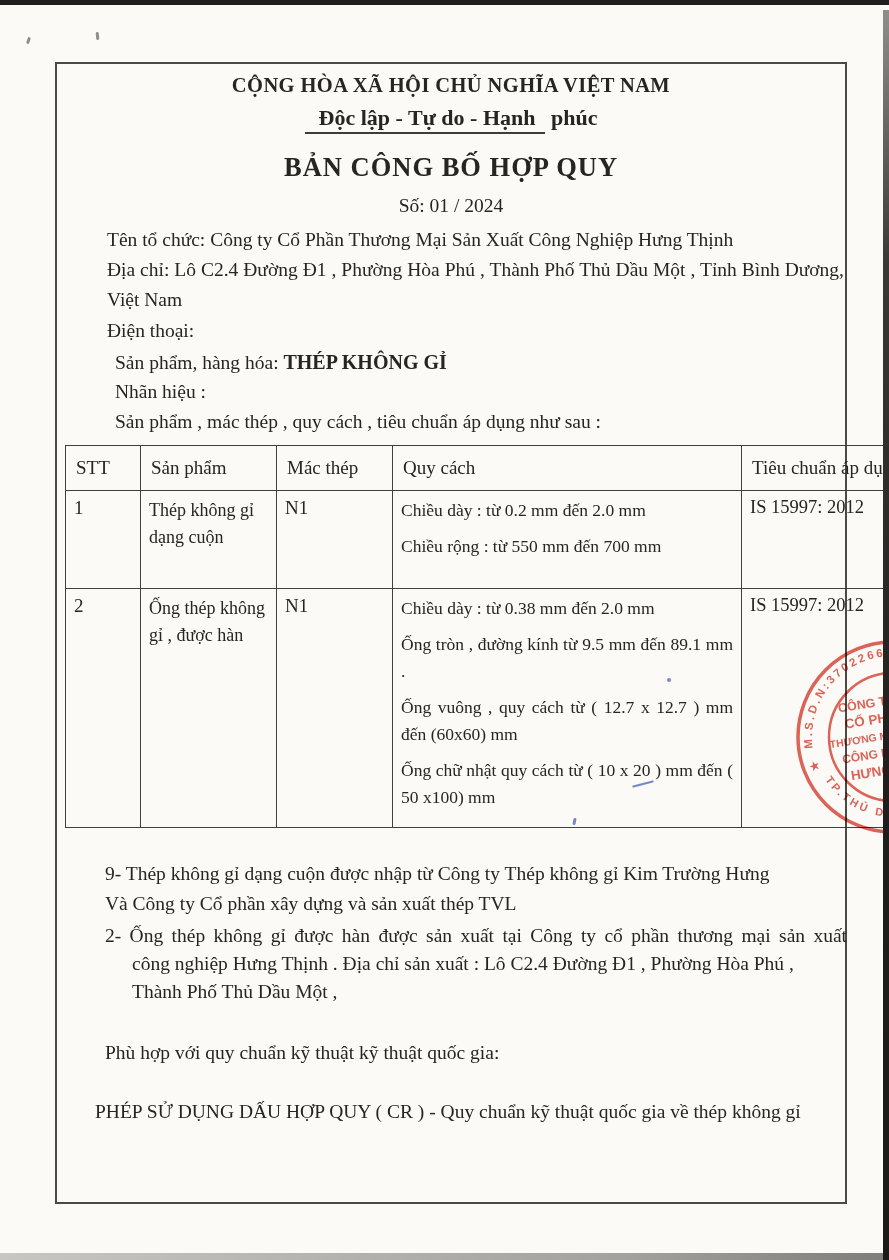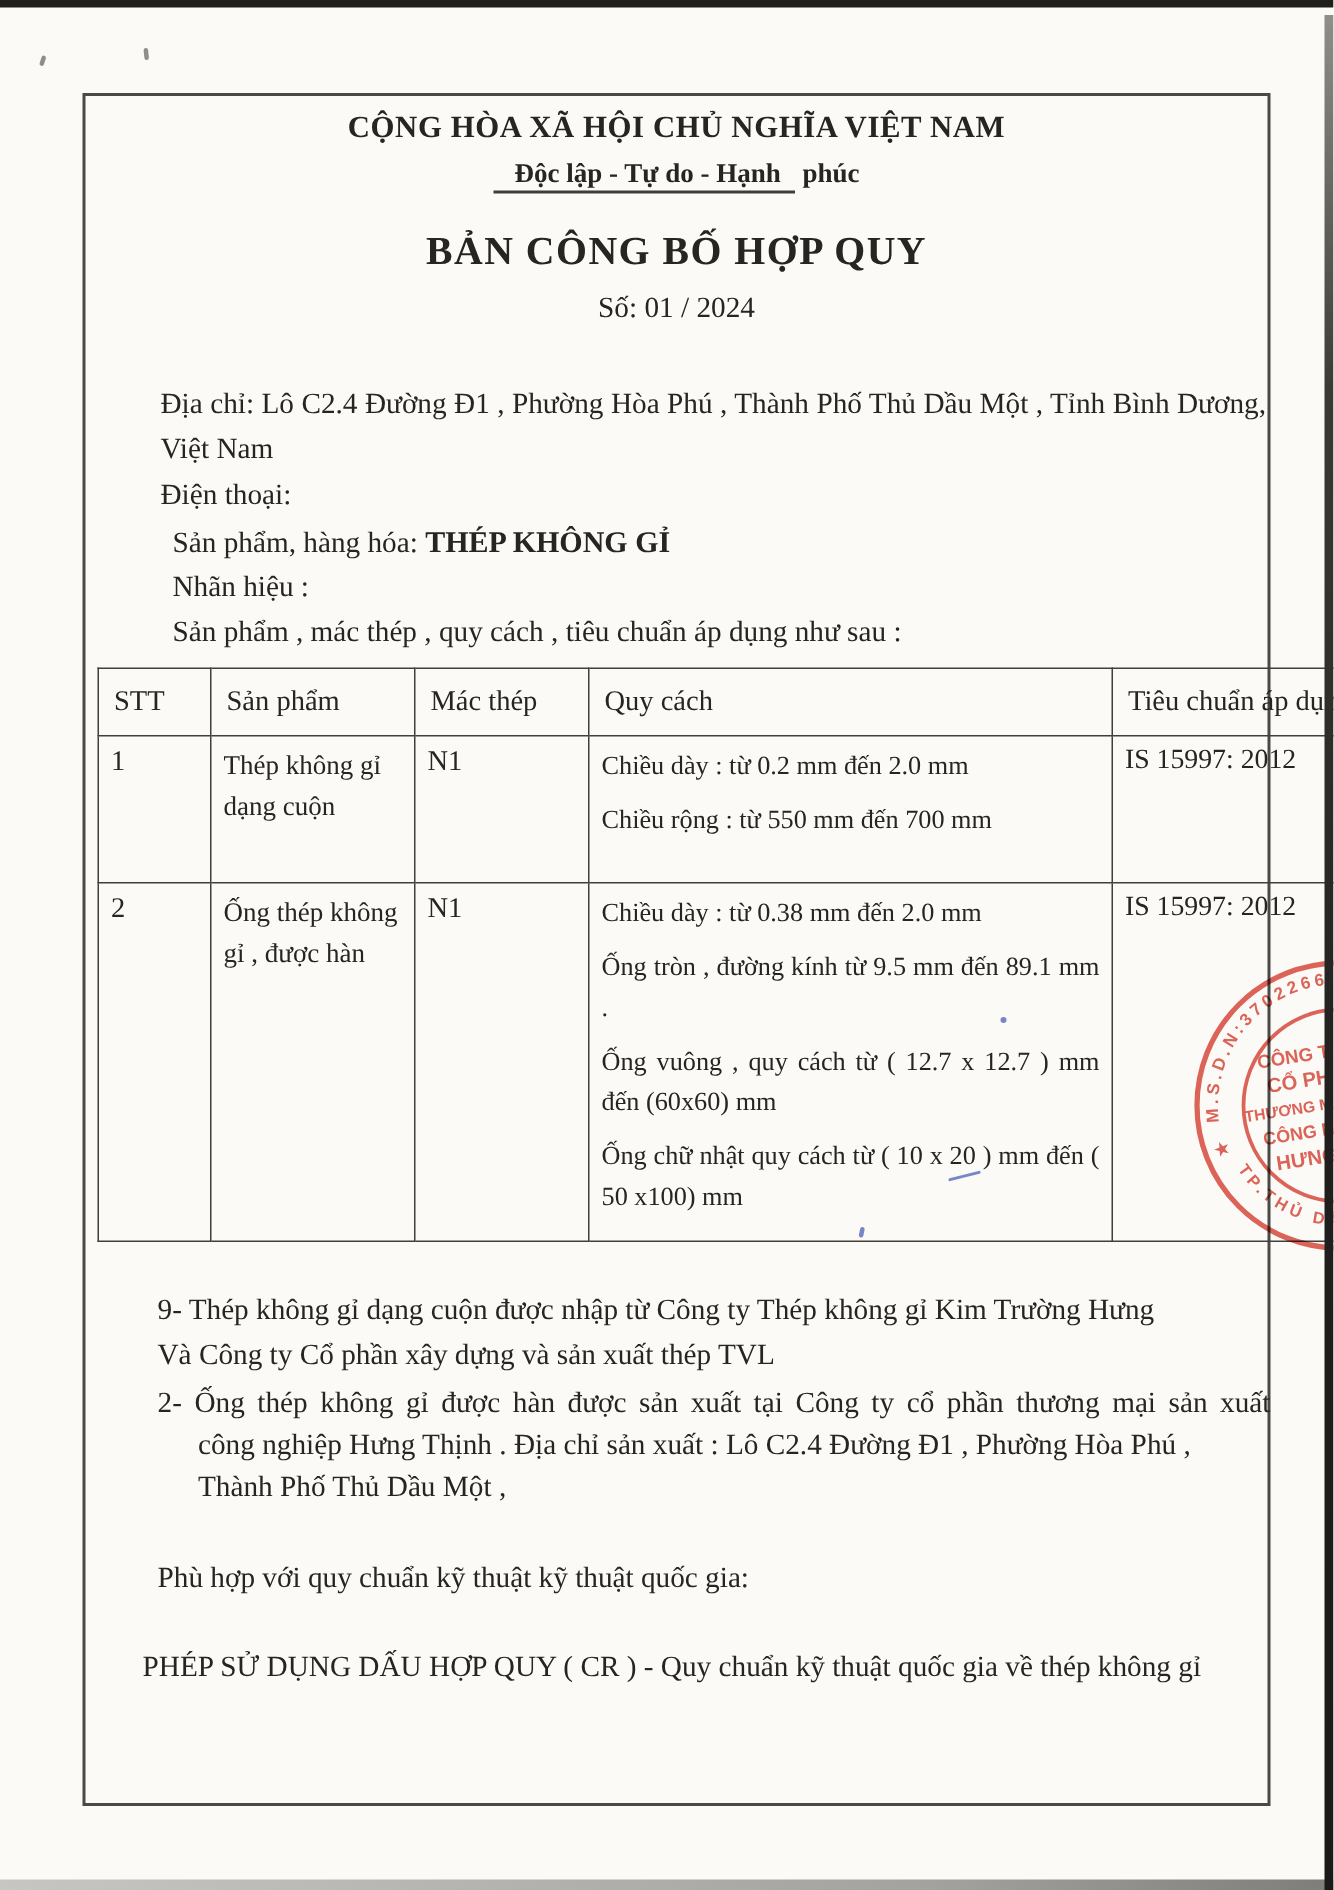--- a/index.html
+++ b/index.html
@@ -21,21 +21,21 @@
   .speck{background:#8f8e89;border-radius:2px;}
 
   
   .frame{
     left:55px;top:62px;width:788px;height:1138px;
     border:2px solid #4a4945;background:transparent;
   }
 
   .center{left:0;width:100%;text-align:center;}
   .republic{top:10px;font-size:20.5px;font-weight:bold;letter-spacing:.4px;}
-  .motto{top:41px;font-size:18px;font-weight:bold;}
+  .motto{top:41px;font-size:22px;font-weight:bold;}
   .motto .ul{border-bottom:2.5px solid #3e3d39;padding:0 10px 2px 14px;}
   .doc-title{top:88px;font-size:26.5px;font-weight:bold;letter-spacing:1px;}
   .doc-no{top:131px;font-size:19.5px;}
 
   .para{left:50px;width:737px;font-size:19.5px;line-height:30px;}
   .indent{left:58px;width:729px;}
   .bold{font-weight:bold;}
   .just{text-align:justify;}
 
   
@@ -88,20 +88,21 @@
 <div class="abs speck" style="left:96px;top:32px;width:3px;height:8px;transform:rotate(-6deg);"></div>
 
 <div class="abs frame">
 
   <div class="abs center republic">CỘNG HÒA XÃ HỘI CHỦ NGHĨA VIỆT NAM</div>
   <div class="abs center motto"><span class="ul">Độc lập - Tự do - Hạnh</span><span> phúc</span></div>
 
   <div class="abs center doc-title">BẢN CÔNG BỐ HỢP QUY</div>
   <div class="abs center doc-no">Số: 01 / 2024</div>
 
+  <div class="abs para" style="top:161px;">Tên tổ chức: Công ty Cổ Phần Thương Mại Sản Xuất Công Nghiệp Hưng Thịnh</div>
   <div class="abs para just" style="top:191px;">Địa chỉ: Lô C2.4 Đường Đ1 , Phường Hòa Phú , Thành Phố Thủ Dầu Một , Tỉnh Bình Dương, Việt Nam</div>
   <div class="abs para" style="top:252px;">Điện thoại:</div>
   <div class="abs para indent" style="top:283px;"><span>Sản phẩm, hàng hóa: </span><span class="bold" style="font-size:20px;">THÉP KHÔNG GỈ</span></div>
   <div class="abs para indent" style="top:313px;">Nhãn hiệu :</div>
   <div class="abs para indent" style="top:343px;">Sản phẩm , mác thép , quy cách , tiêu chuẩn áp dụng như sau :</div>
 
   <table class="spec">
     <tbody>
         <tr class="hrow">
       <th class="h-stt">STT</th>

